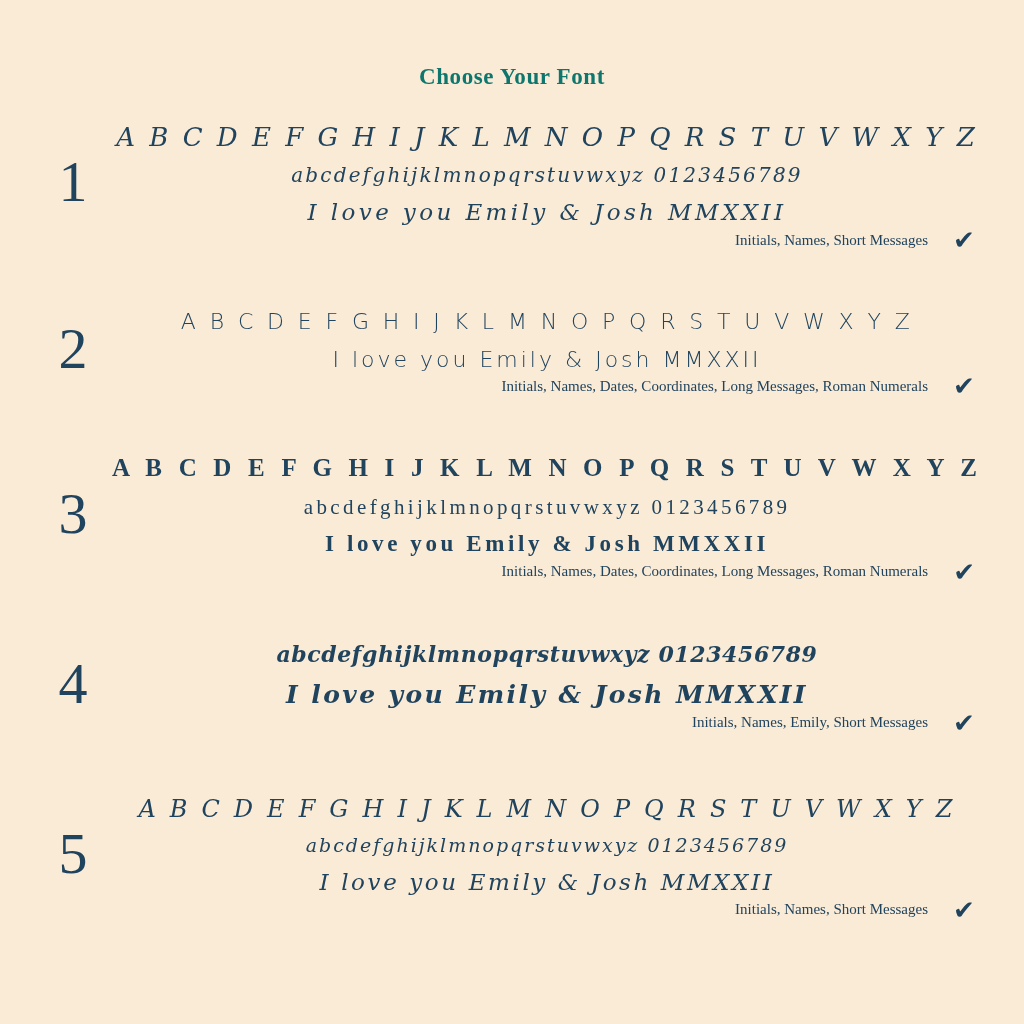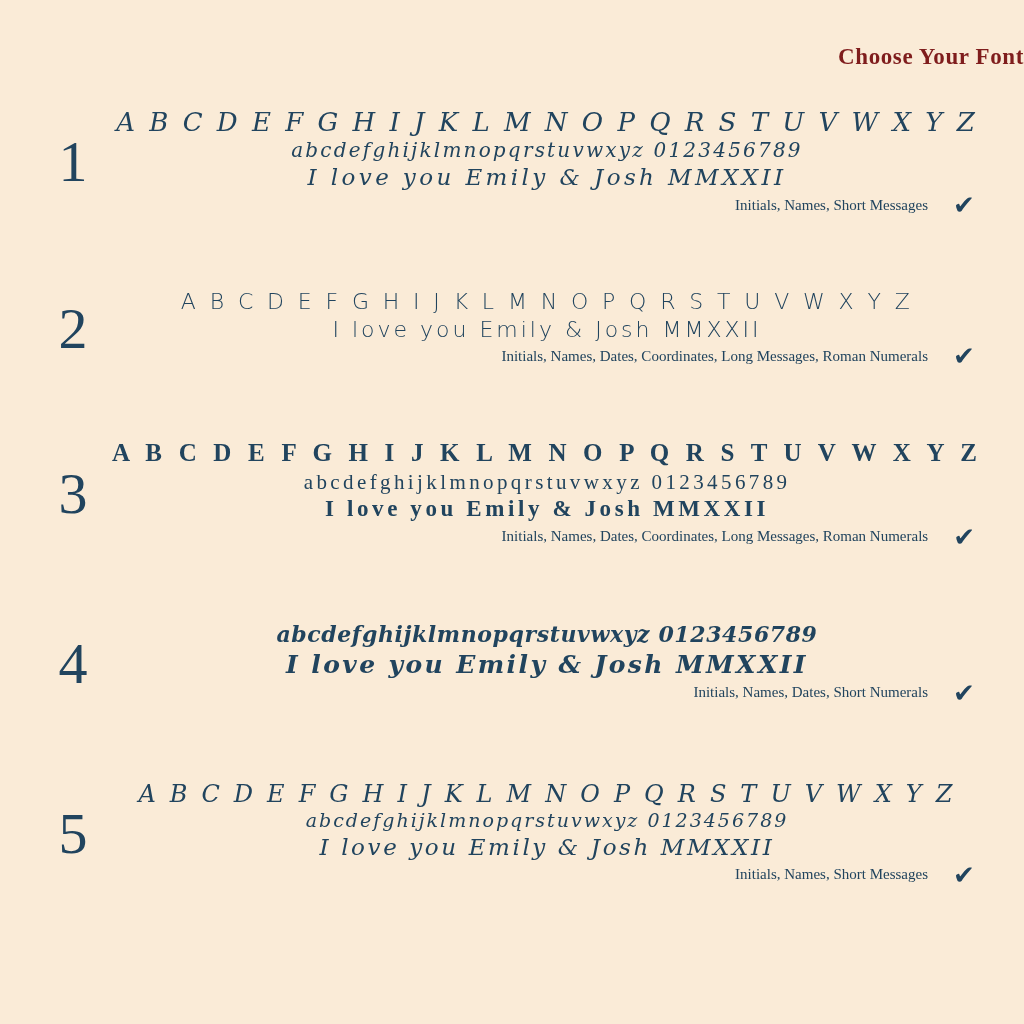--- a/index.html
+++ b/index.html
@@ -15,27 +15,27 @@
     overflow: hidden;
   }
   .page {
     position: relative;
     width: 1024px;
     height: 1024px;
     background: #FAEBD7;
     box-sizing: border-box;
   }
   .title {
-    text-align: right;
+    text-align: center;
     font-family: "Liberation Serif", serif;
     font-size: 23px;
     font-weight: bold;
     letter-spacing: 0.6px;
-    color: #7f1d1d;
-    padding-top: 44px;
+    color: #0f766e;
+    padding-top: 64px;
     padding-bottom: 8px;
   }
   .font-list {
     padding: 0 34px;
   }
   .font-row {
     position: relative;
     display: flex;
     align-items: center;
     box-sizing: border-box;
@@ -53,20 +53,21 @@
     flex: 1 1 auto;
     display: flex;
     flex-direction: column;
     padding-right: 8px;
     box-sizing: border-box;
   }
   .sample-line {
     color: #21445E;
     white-space: nowrap;
     line-height: 1.25;
+    margin-top: 10px;
   }
   .caption-row {
     display: flex;
     align-items: center;
     justify-content: flex-end;
     gap: 22px;
     padding-right: 4px;
   }
   .caption {
     font-family: "Liberation Serif", serif;
@@ -161,21 +162,21 @@
         </div>
       </div>
     </div>
 
     <div class="font-row row-4 s4">
       <div class="row-num">4</div>
       <div class="sample-block">
         <div class="sample-line l2">abcdefghijklmnopqrstuvwxyz    0123456789</div>
         <div class="sample-line l3">I love you   Emily &amp; Josh   MMXXII</div>
         <div class="caption-row">
-          <div class="caption">Initials, Names, Dates, Short Numerals</div>
+          <div class="caption">Initials, Names, Emily, Short Messages</div>
           <div class="check">✔</div>
         </div>
       </div>
     </div>
 
     <div class="font-row row-5 s5">
       <div class="row-num">5</div>
       <div class="sample-block">
         <div class="sample-line l1">A B C D E F G H I J K L M N O P Q R S T U V W X Y Z</div>
         <div class="sample-line l2">abcdefghijklmnopqrstuvwxyz 0123456789</div>

